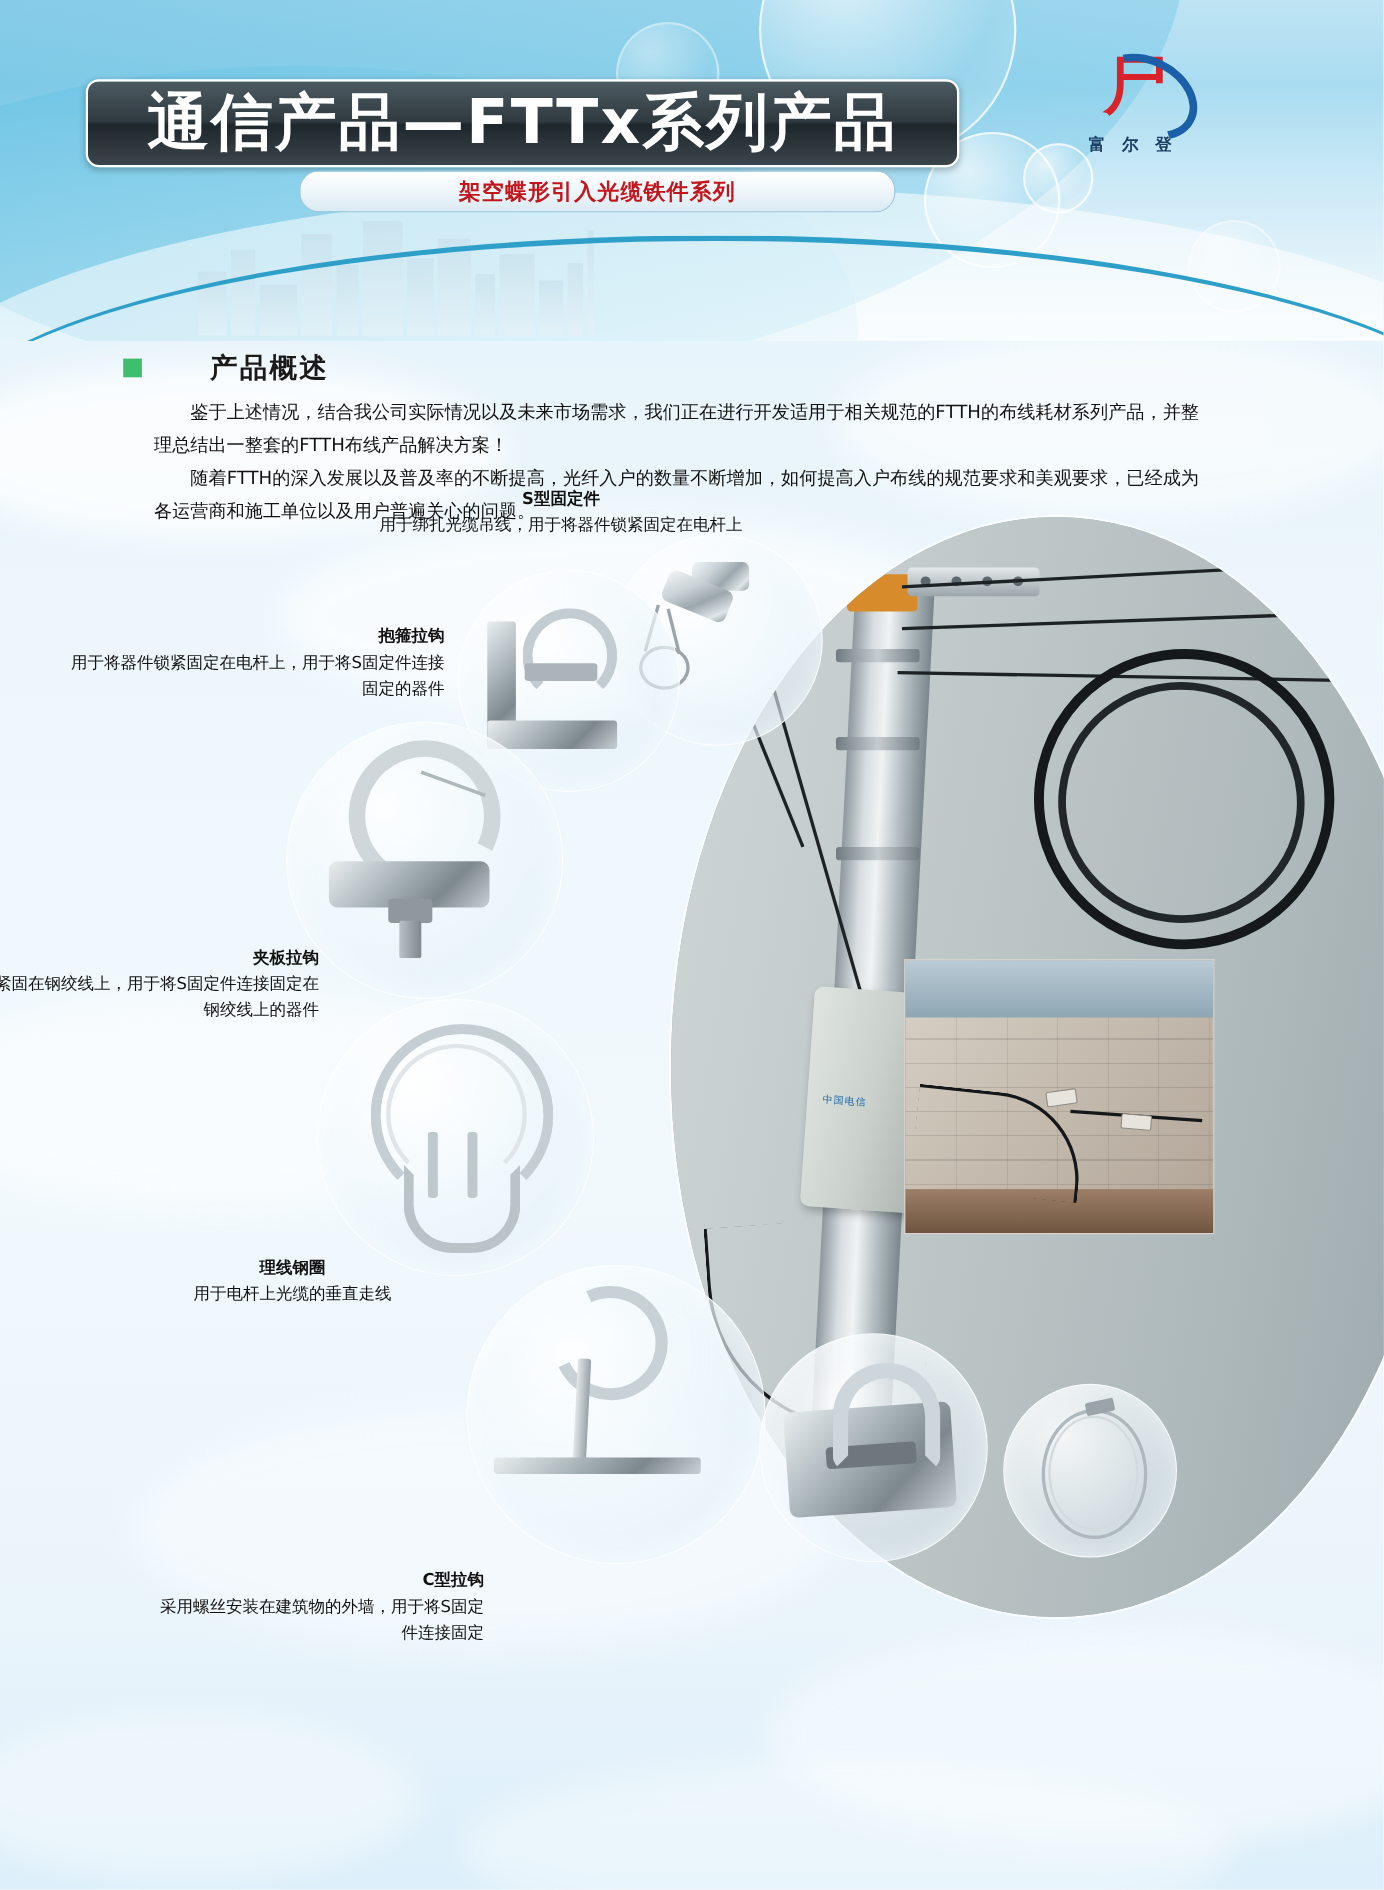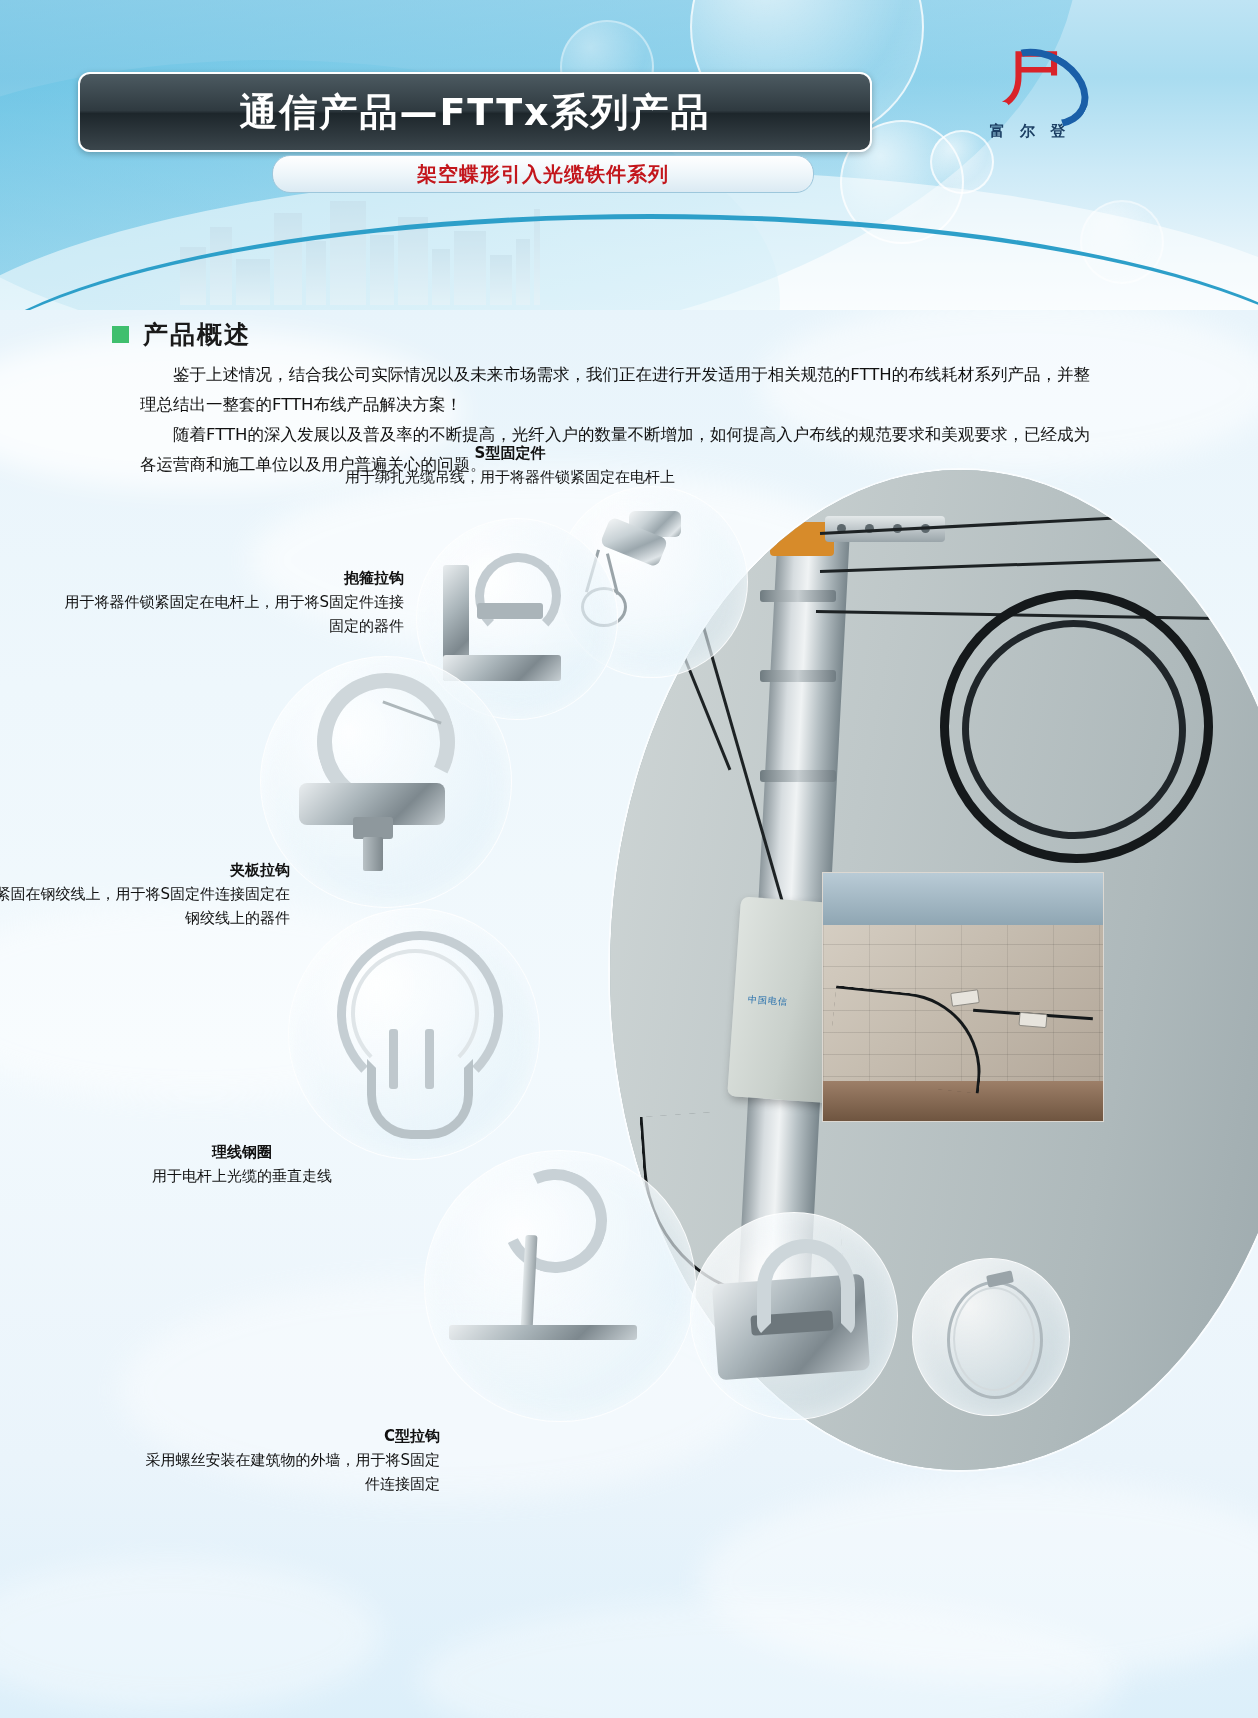--- a/index.html
+++ b/index.html
@@ -115,21 +115,21 @@
     border-radius: 12px;
     background: linear-gradient(180deg, #4c5a61 0%, #2f3a40 48%, #1d262b 52%, #3b464c 100%);
     border: 2px solid #ffffff;
     box-shadow: 0 2px 6px rgba(0,0,0,0.25);
     display: flex;
     align-items: center;
     justify-content: center;
   }
   .title-plate span {
     color: #ffffff;
-    font-size: 38px;
+    font-size: 56px;
     font-weight: bold;
     letter-spacing: 2px;
     font-family: "DejaVu Sans", "Liberation Sans", sans-serif;
   }
   .subtitle-plate {
     position: absolute;
     left: 272px; top: 155px;
     width: 540px; height: 36px;
     border-radius: 18px;
     background: linear-gradient(180deg, #ffffff 0%, #eef6fa 50%, #dbeaf3 100%);
@@ -195,20 +195,21 @@
   .sec-bullet {
     width: 17px; height: 17px;
     background: #3fbf6e;
     display: inline-block;
   }
   .sec-title {
     font-size: 25px;
     font-weight: bold;
     color: #1a1a1a;
     letter-spacing: 2px;
+    margin-left: 48px;
   }
 
   .body-text {
     position: absolute;
     left: 140px; top: 360px;
     width: 950px;
     font-size: 16.5px;
     line-height: 30px;
     color: #111;
     text-align: justify;
@@ -547,21 +548,21 @@
     <div>紧固在钢绞线上，用于将S固定件连接固定在钢绞线上的器件</div>
   </div>
 
   <div class="prod" style="left:288px; top:908px; width:250px; height:250px;">
     <div style="position:absolute; left:48px; top:22px; width:148px; height:148px; border:9px solid #c5ced3; border-radius:50%; border-bottom-color:transparent;"></div>
     <div style="position:absolute; left:62px; top:40px; width:120px; height:120px; border:4px solid #dfe5e8; border-radius:50%; border-bottom-color:transparent;"></div>
     <div style="position:absolute; left:78px; top:150px; width:88px; height:62px; border:9px solid #b9c3c8; border-radius:0 0 44px 44px; border-top-color:transparent;"></div>
     <div style="position:absolute; left:100px; top:120px; width:9px; height:60px; background:#bfc8cd; border-radius:3px;"></div>
     <div style="position:absolute; left:136px; top:120px; width:9px; height:60px; background:#bfc8cd; border-radius:3px;"></div>
   </div>
-  <div class="cap center" style="left:52px; top:1140px; width:380px;">
+  <div class="cap center" style="left:76px; top:1140px; width:380px;">
     <div class="t">理线钢圈</div>
     <div>用于电杆上光缆的垂直走线</div>
   </div>
 
   <div class="prod" style="left:424px; top:1150px; width:270px; height:270px;">
     <div style="position:absolute; left:78px; top:18px; width:82px; height:82px; border:11px solid #c8d1d6; border-radius:50%; border-left-color:transparent; transform:rotate(20deg);"></div>
     <div style="position:absolute; left:98px; top:84px; width:12px; height:96px; background:linear-gradient(90deg,#e2e8ea,#98a2a7); border-radius:3px; transform:rotate(3deg);"></div>
     <div style="position:absolute; left:24px; top:174px; width:188px; height:15px; border-radius:3px;" class="metal-d"></div>
   </div>
   <div class="cap right" style="left:140px; top:1424px; width:300px;">

